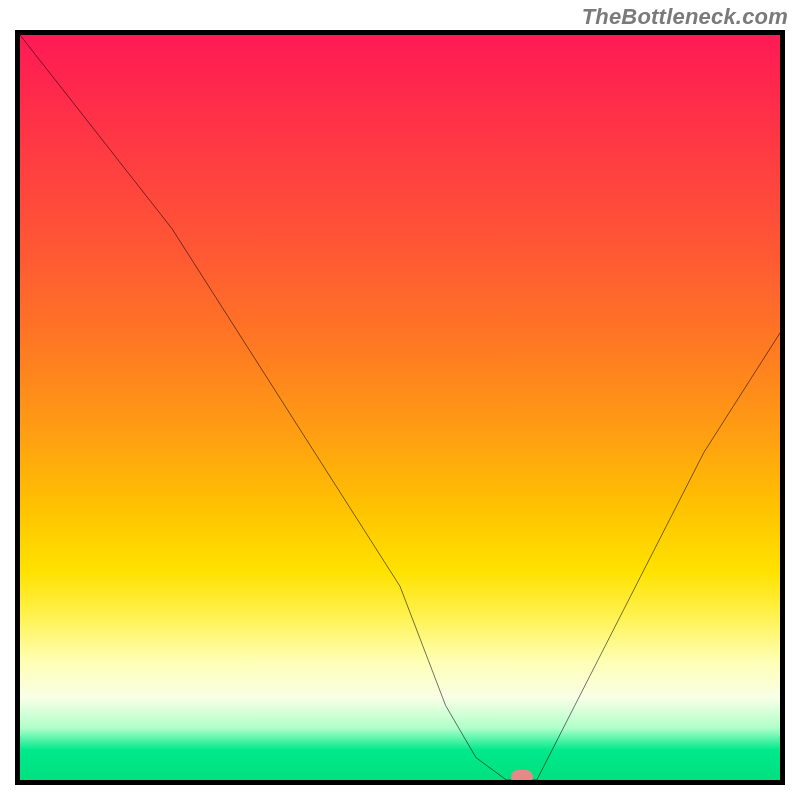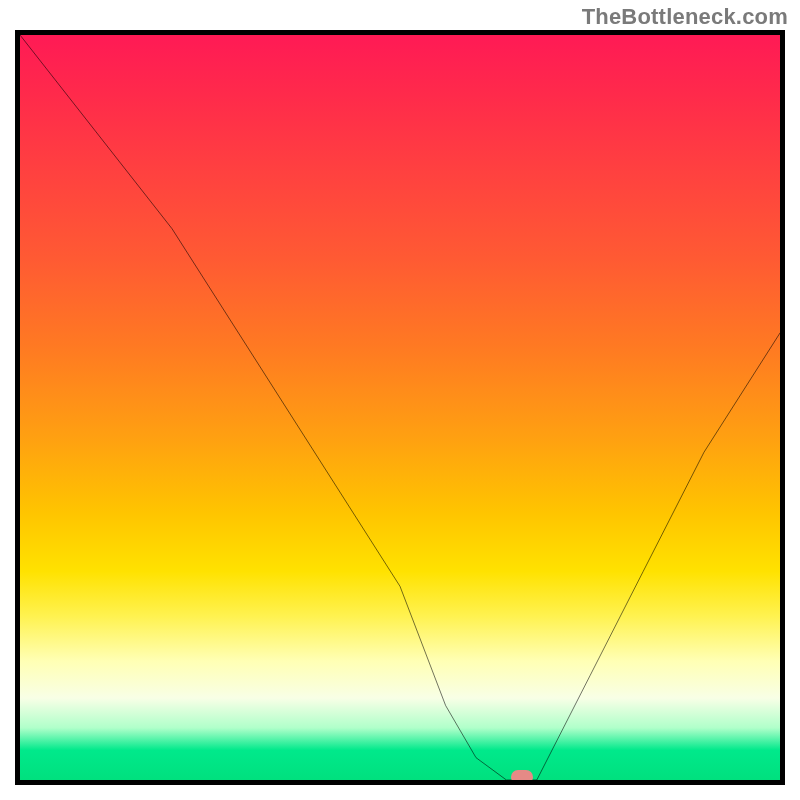--- a/index.html
+++ b/index.html
@@ -8,20 +8,21 @@
     width: 800px;
     height: 800px;
     background: #ffffff;
     font-family: Arial, Helvetica, sans-serif;
   }
   .frame {
     position: relative;
     width: 800px;
     height: 788px;
     background: #ffffff;
+    font-style: italic;
   }
   .attribution {
     position: absolute;
     top: 4px;
     right: 12px;
     font-size: 22px;
     font-weight: 600;
     color: #7a7a7a;
     letter-spacing: 0.2px;
   }

